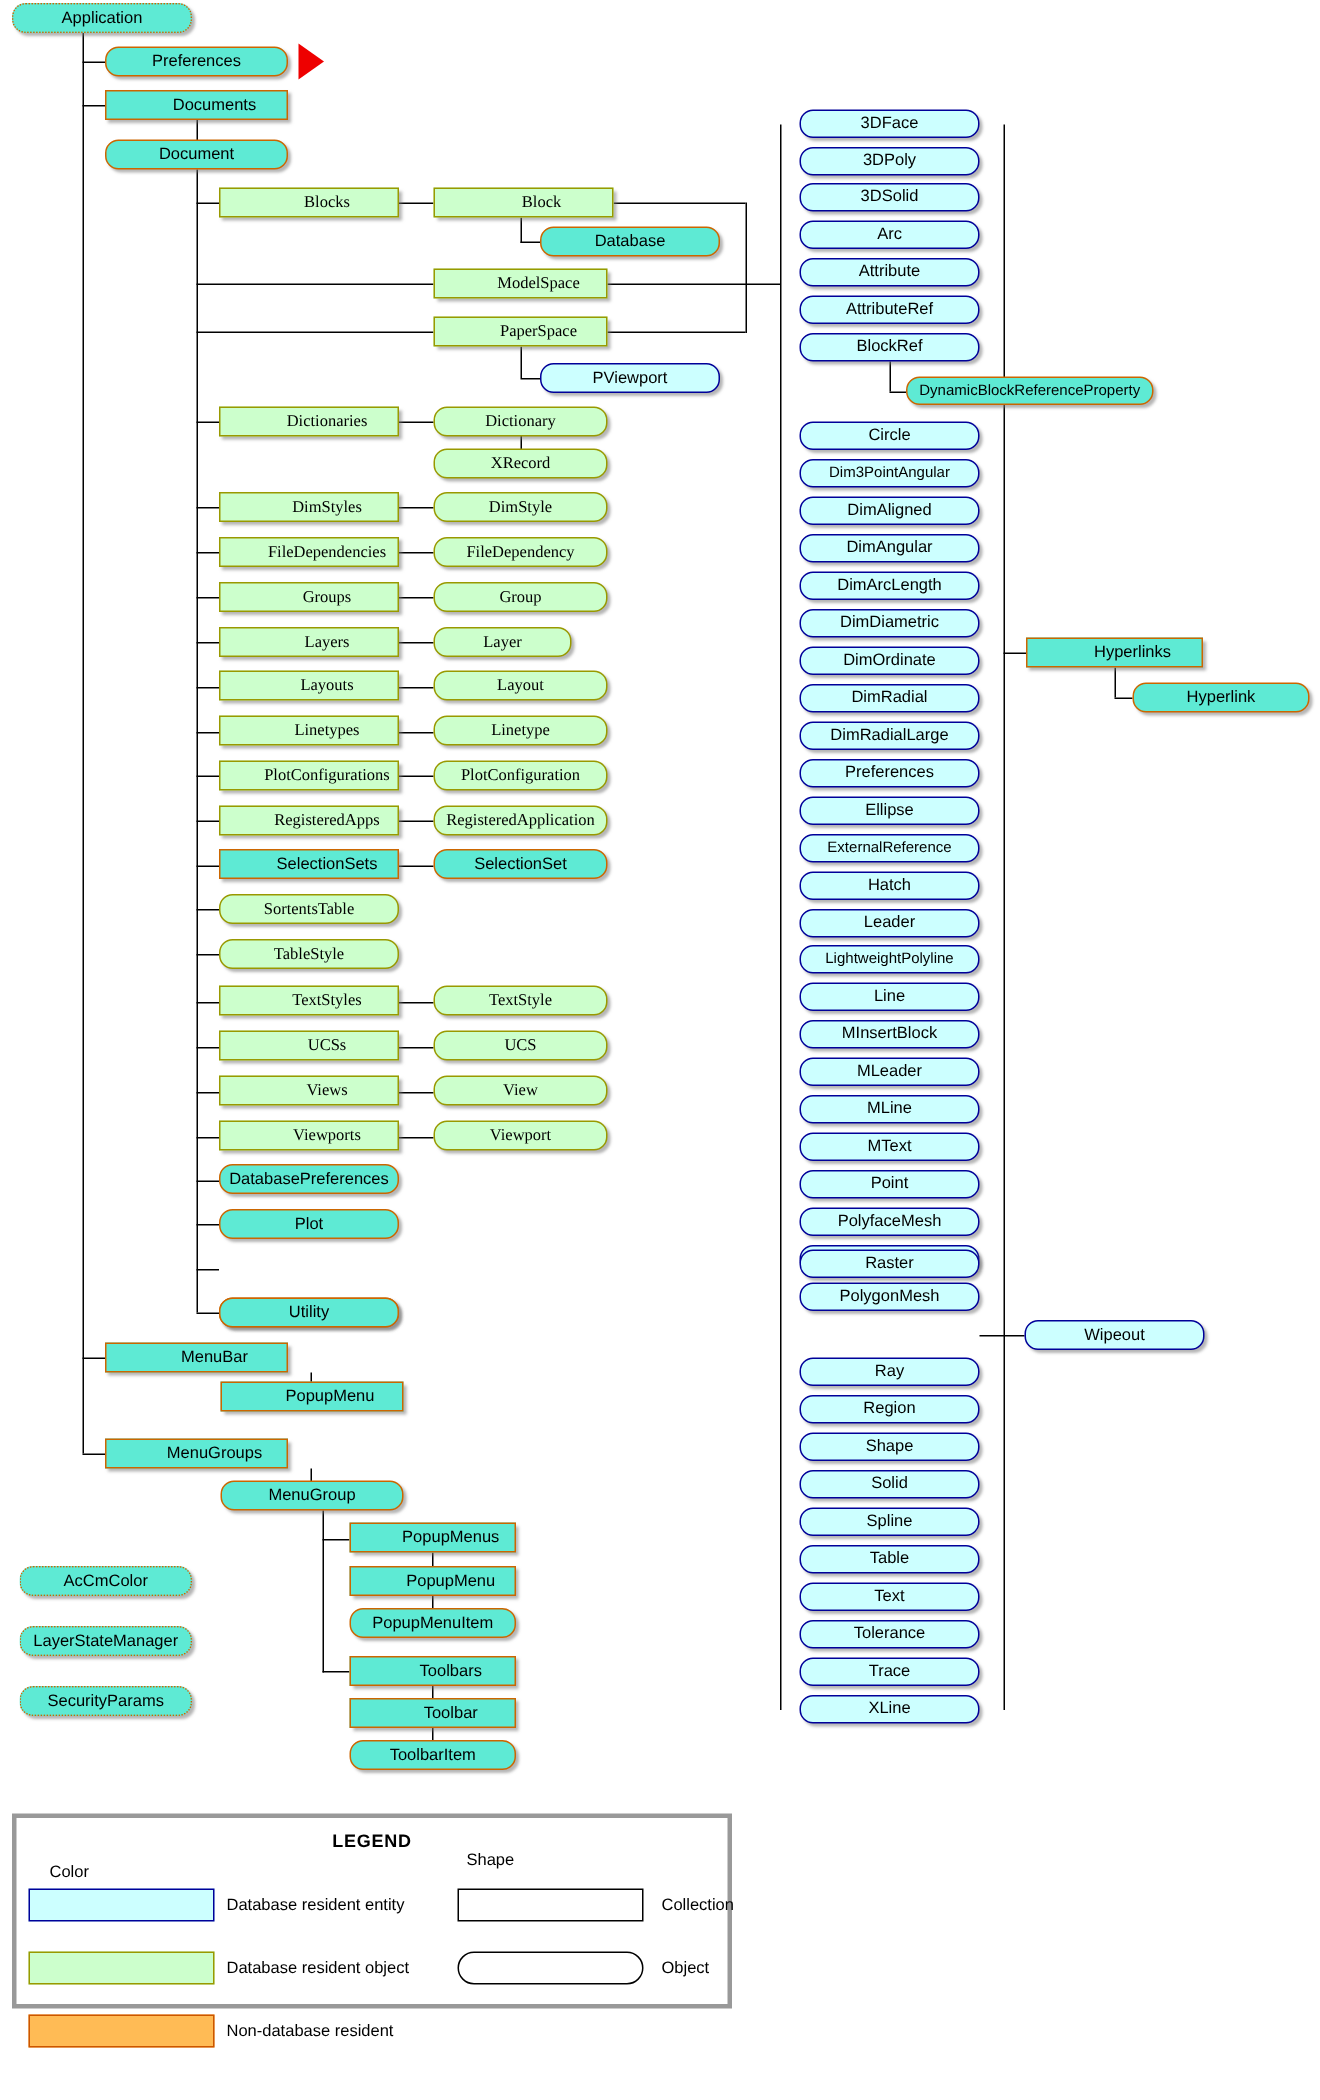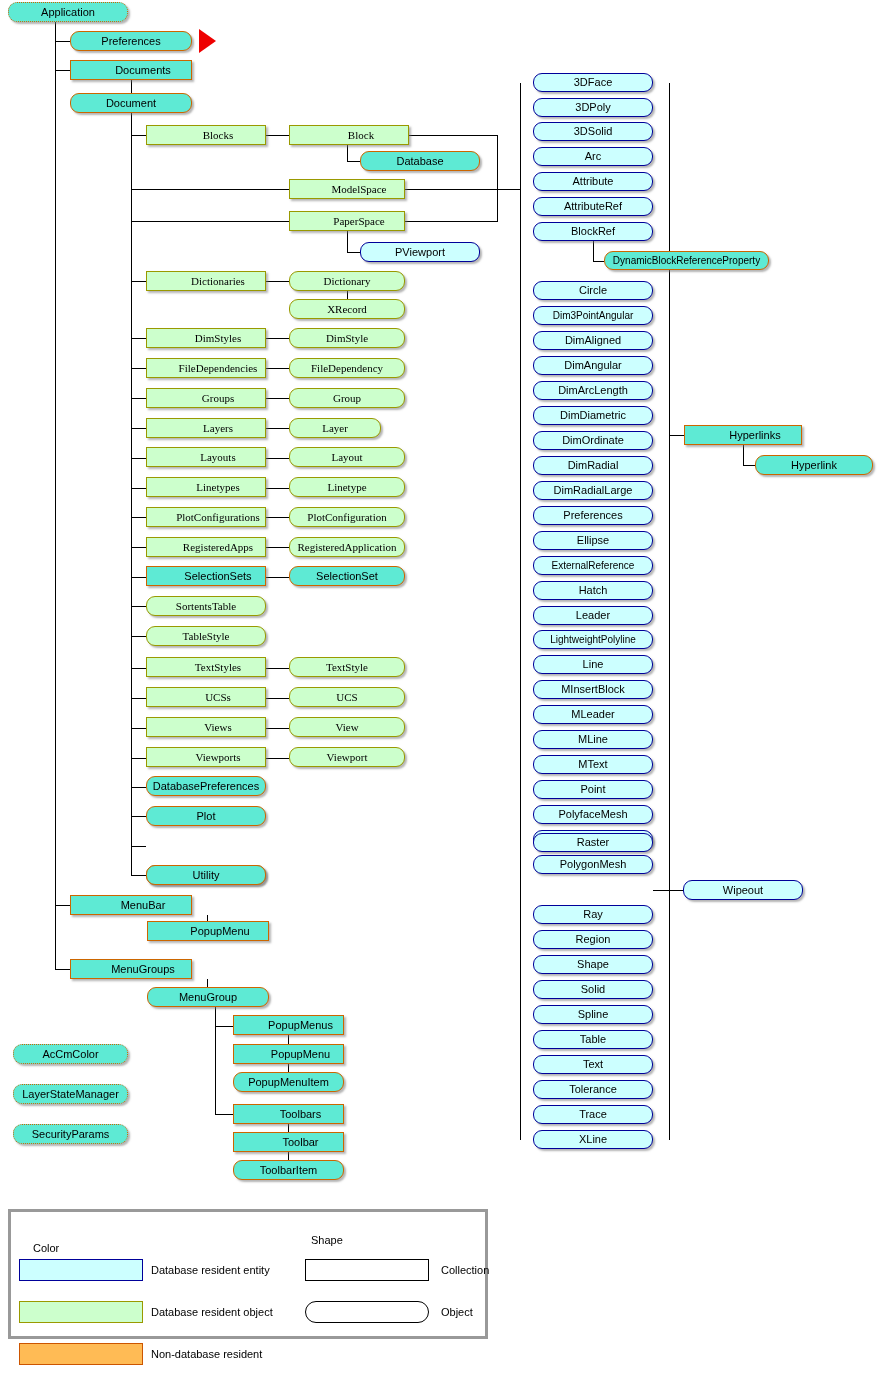--- a/index.html
+++ b/index.html
@@ -259,20 +259,21 @@
   <div class="node c-entity s-obj" style="left:533px;top:1055px;width:120px;height:19px;">Text</div>
   <div class="node c-entity s-obj" style="left:533px;top:1080px;width:120px;height:19px;">Tolerance</div>
   <div class="node c-entity s-obj" style="left:533px;top:1105px;width:120px;height:19px;">Trace</div>
   <div class="node c-entity s-obj" style="left:533px;top:1130px;width:120px;height:19px;">XLine</div>
 
   <div class="node c-nondb s-coll" style="left:684px;top:425px;width:118px;height:20px;">Hyperlinks</div>
   <div class="node c-nondb s-obj" style="left:755px;top:455px;width:118px;height:20px;">Hyperlink</div>
   <div class="node c-entity s-obj" style="left:683px;top:880px;width:120px;height:20px;">Wipeout</div>
 
   <div id="legend">
+    <div class="ltitle">LEGEND</div>
     <div class="lsub" style="left:22px;top:30px;">Color</div>
     <div class="lsub" style="left:300px;top:22px;">Shape</div>
 
     <div class="swatch sw-entity" style="left:8px;top:47px;"></div>
     <div class="ltext" style="left:140px;top:52px;">Database resident entity</div>
 
     <div class="swatch sw-object" style="left:8px;top:89px;"></div>
     <div class="ltext" style="left:140px;top:94px;">Database resident object</div>
 
     <div class="swatch sw-nondb" style="left:8px;top:131px;"></div>

